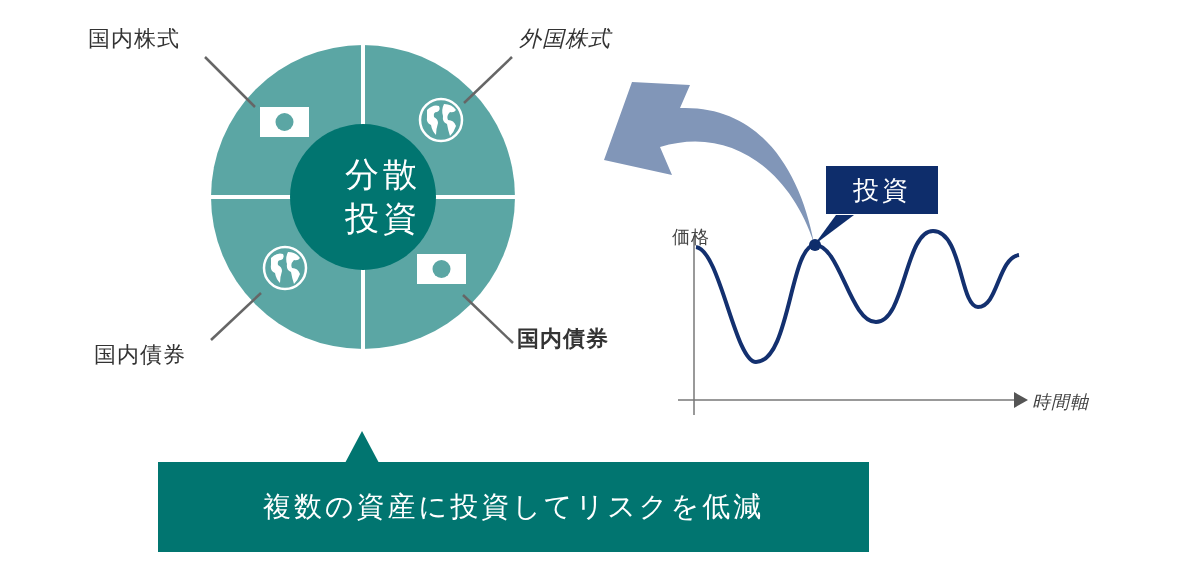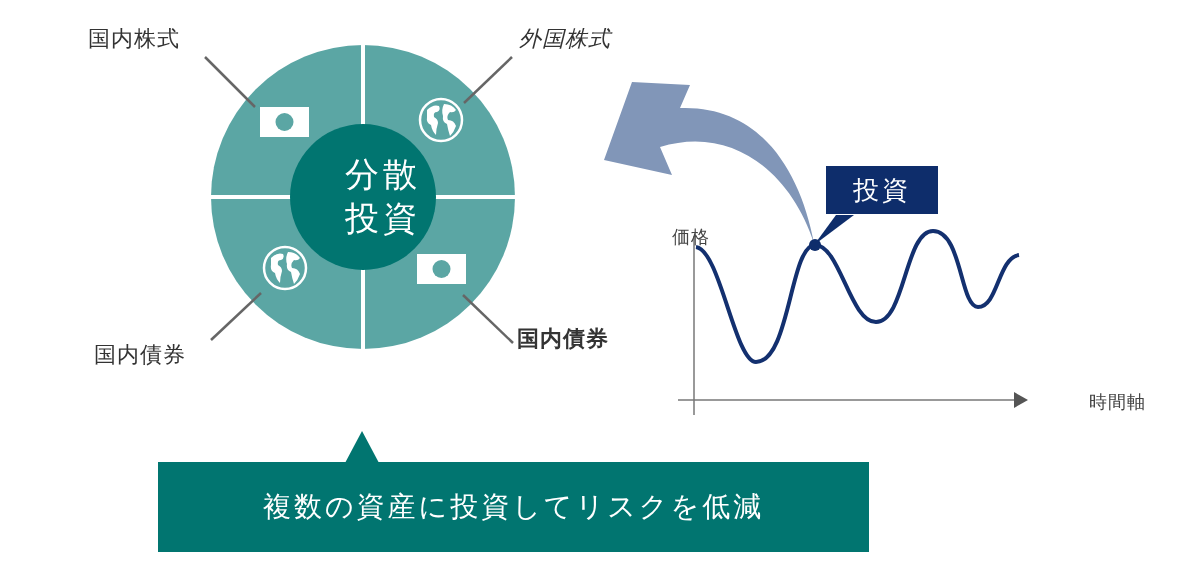--- a/index.html
+++ b/index.html
@@ -78,16 +78,16 @@
   <div class="label" style="left:517px;top:324px;font-weight:bold;">国内債券</div>
 
   <div class="center-text">
     <div>分散</div>
     <div>投資</div>
   </div>
 
   <div class="callout">投資</div>
 
   <div class="axis-label" style="left:672px;top:210px;margin-top:15px;">価格</div>
-  <div class="axis-label" style="left:1089px;top:390px;">時間軸</div>
+  <div class="axis-label" style="left:1032px;top:390px;font-style:italic;">時間軸</div>
 
   <div class="banner">複数の資産に投資してリスクを低減</div>
 </div>
 
 </body></html>

